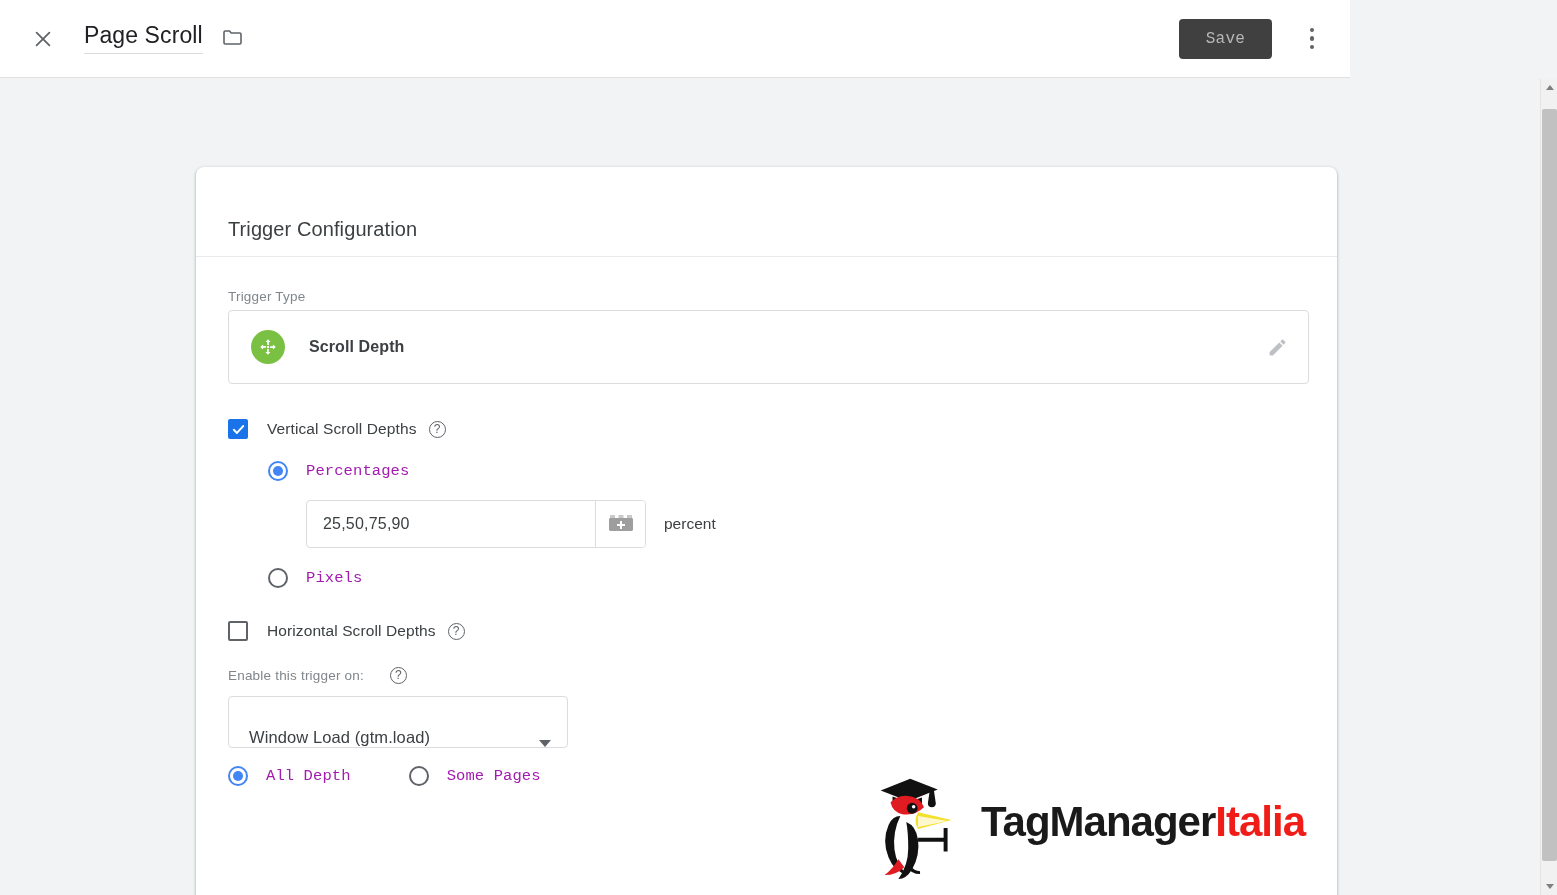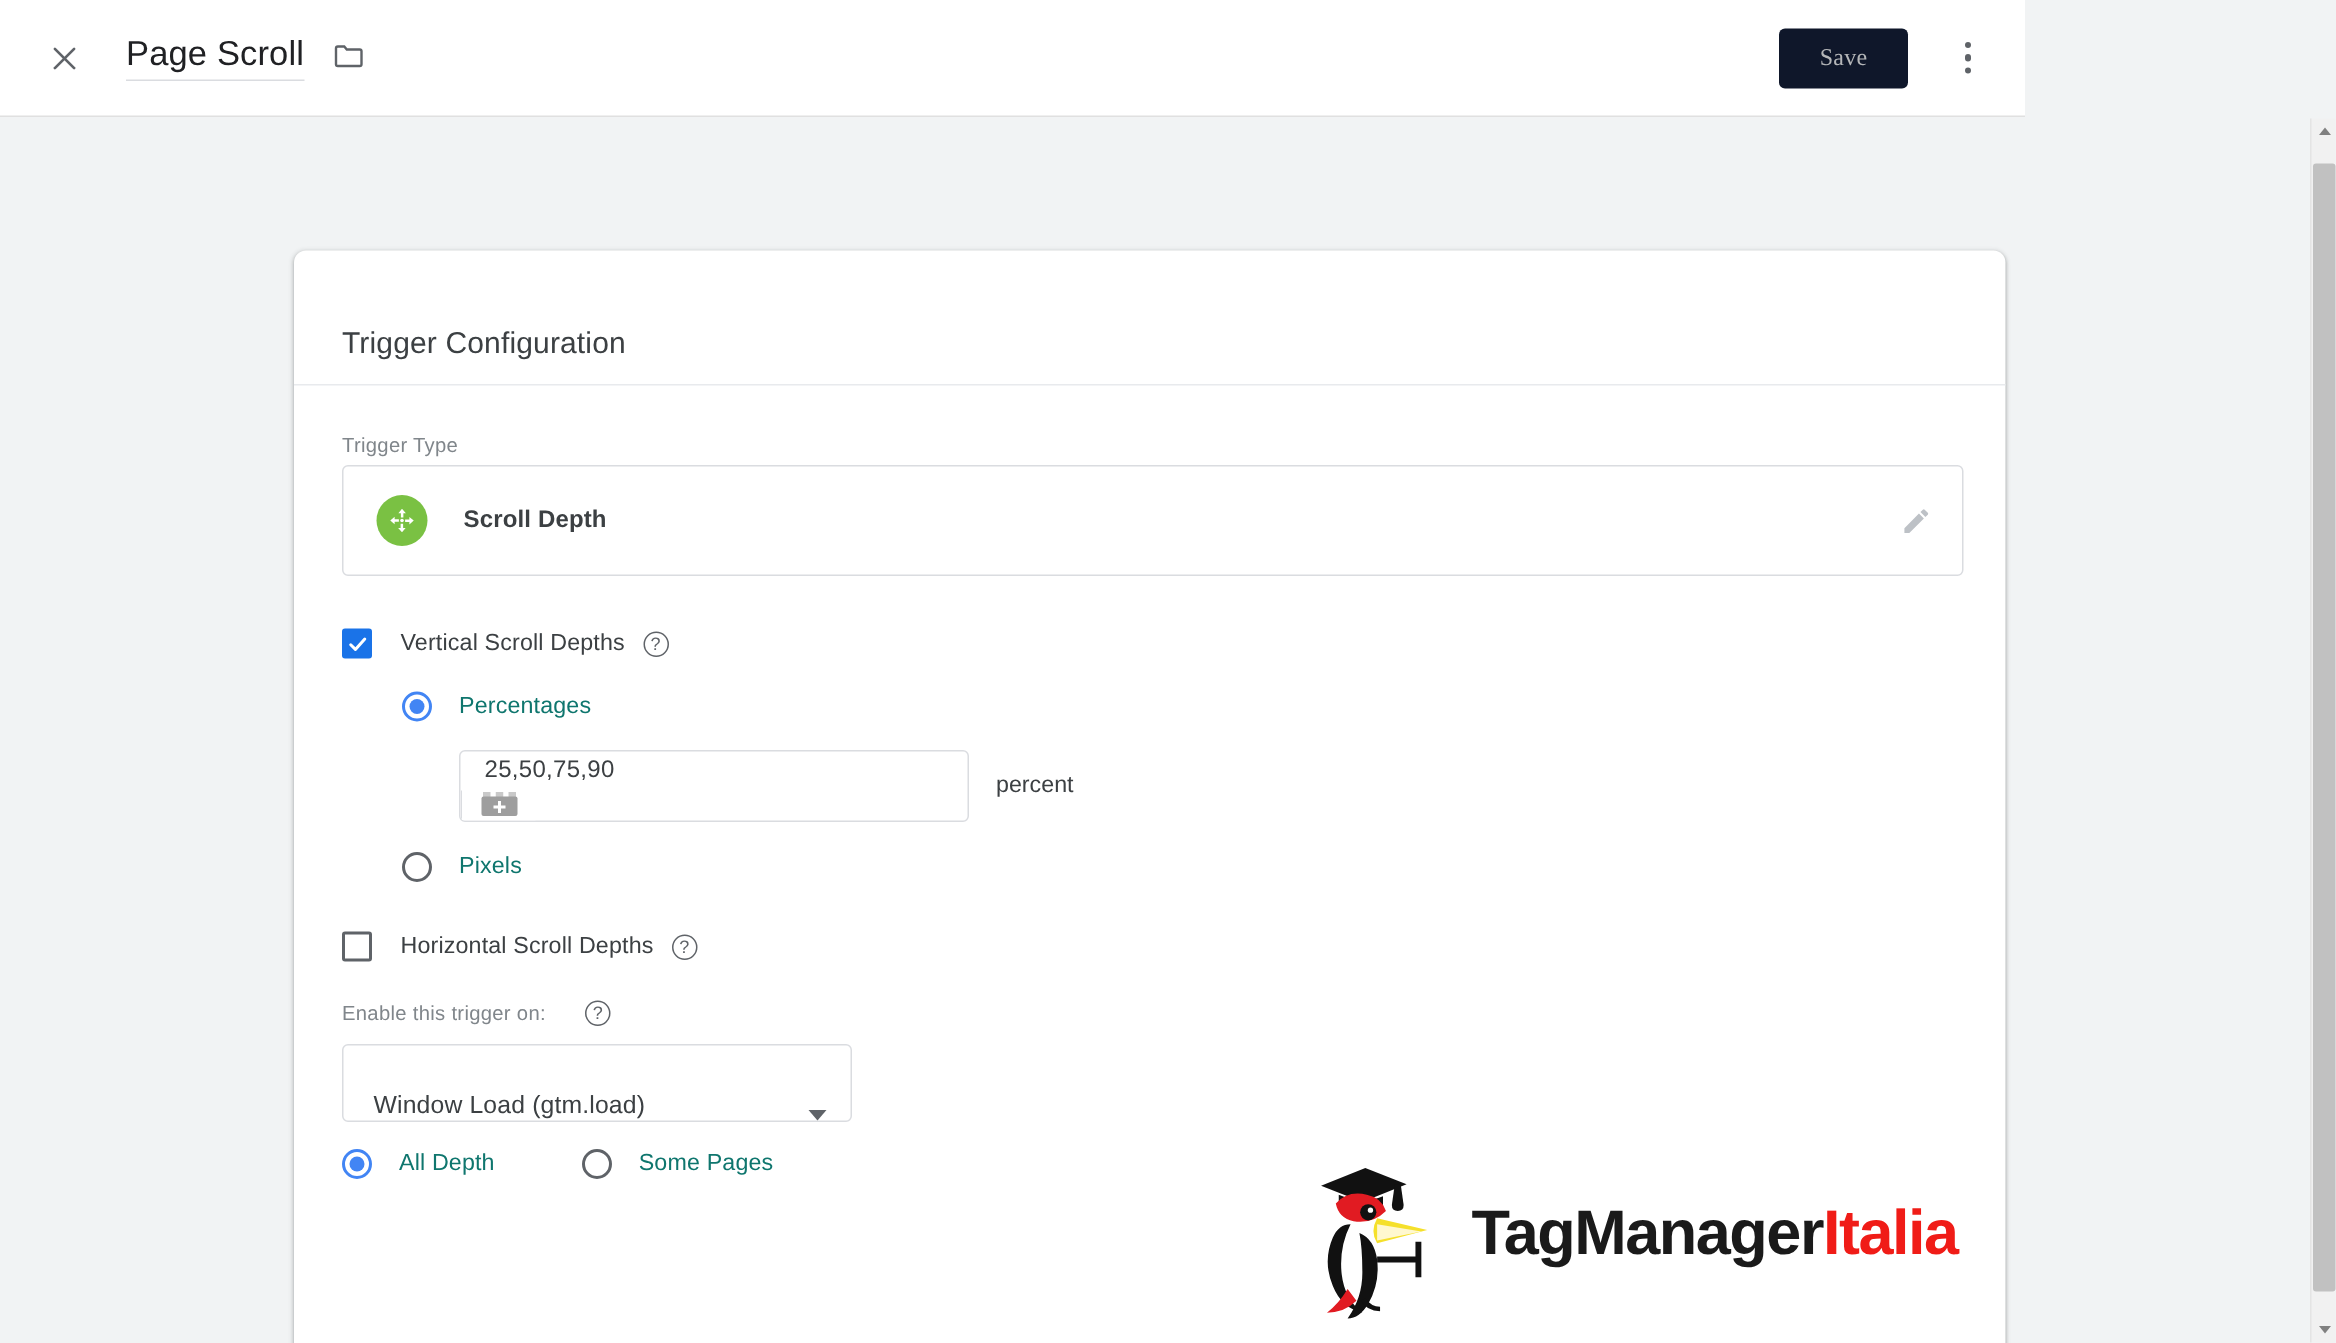--- a/index.html
+++ b/index.html
@@ -56,26 +56,26 @@
     margin-bottom: 2px;
   }
 
   .topbar-right {
     margin-left: auto;
     display: flex;
     align-items: center;
     padding-right: 20px;
   }
   .save-btn {
-    background: #0f172a;
+    background: #404040;
     color: #b4b6b8;
     border: none;
     border-radius: 4px;
     font-size: 16px;
-    font-family: Liberation Serif, serif;
+    font-family: Liberation Mono, monospace;
     padding: 11px 27px;
     cursor: default;
     letter-spacing: 0.2px;
   }
   .kebab {
     margin-left: 22px;
     width: 36px; height: 36px;
     display: flex; flex-direction: column;
     align-items: center; justify-content: center;
     gap: 4px;
@@ -218,34 +218,34 @@
   }
   .radio.on { border: 2px solid #4285f4; }
   .radio.on::after {
     content: ""; width: 10px; height: 10px; border-radius: 50%;
     background: #4285f4; display: block;
   }
   .radio.off { border: 2px solid #5f6368; }
   .radio-label {
     margin-left: 18px;
     font-size: 15.5px;
-    color: #0f766e;
+    color: #a21caf;
     letter-spacing: .1px;
+    font-family: Liberation Mono, monospace;
   }
 
   
   .value-row { display: flex; align-items: center; }
   .input-group {
     display: flex;
     width: 340px; height: 48px;
     border: 1px solid #dadce0;
     border-radius: 4px;
     overflow: hidden;
     background: #fff;
-    flex-direction: column;
   }
   .input-group input {
     flex: 1;
     border: none;
     outline: none;
     padding: 0 16px;
     font-size: 16px;
     color: #3c4043;
     font-family: inherit;
     background: transparent;

